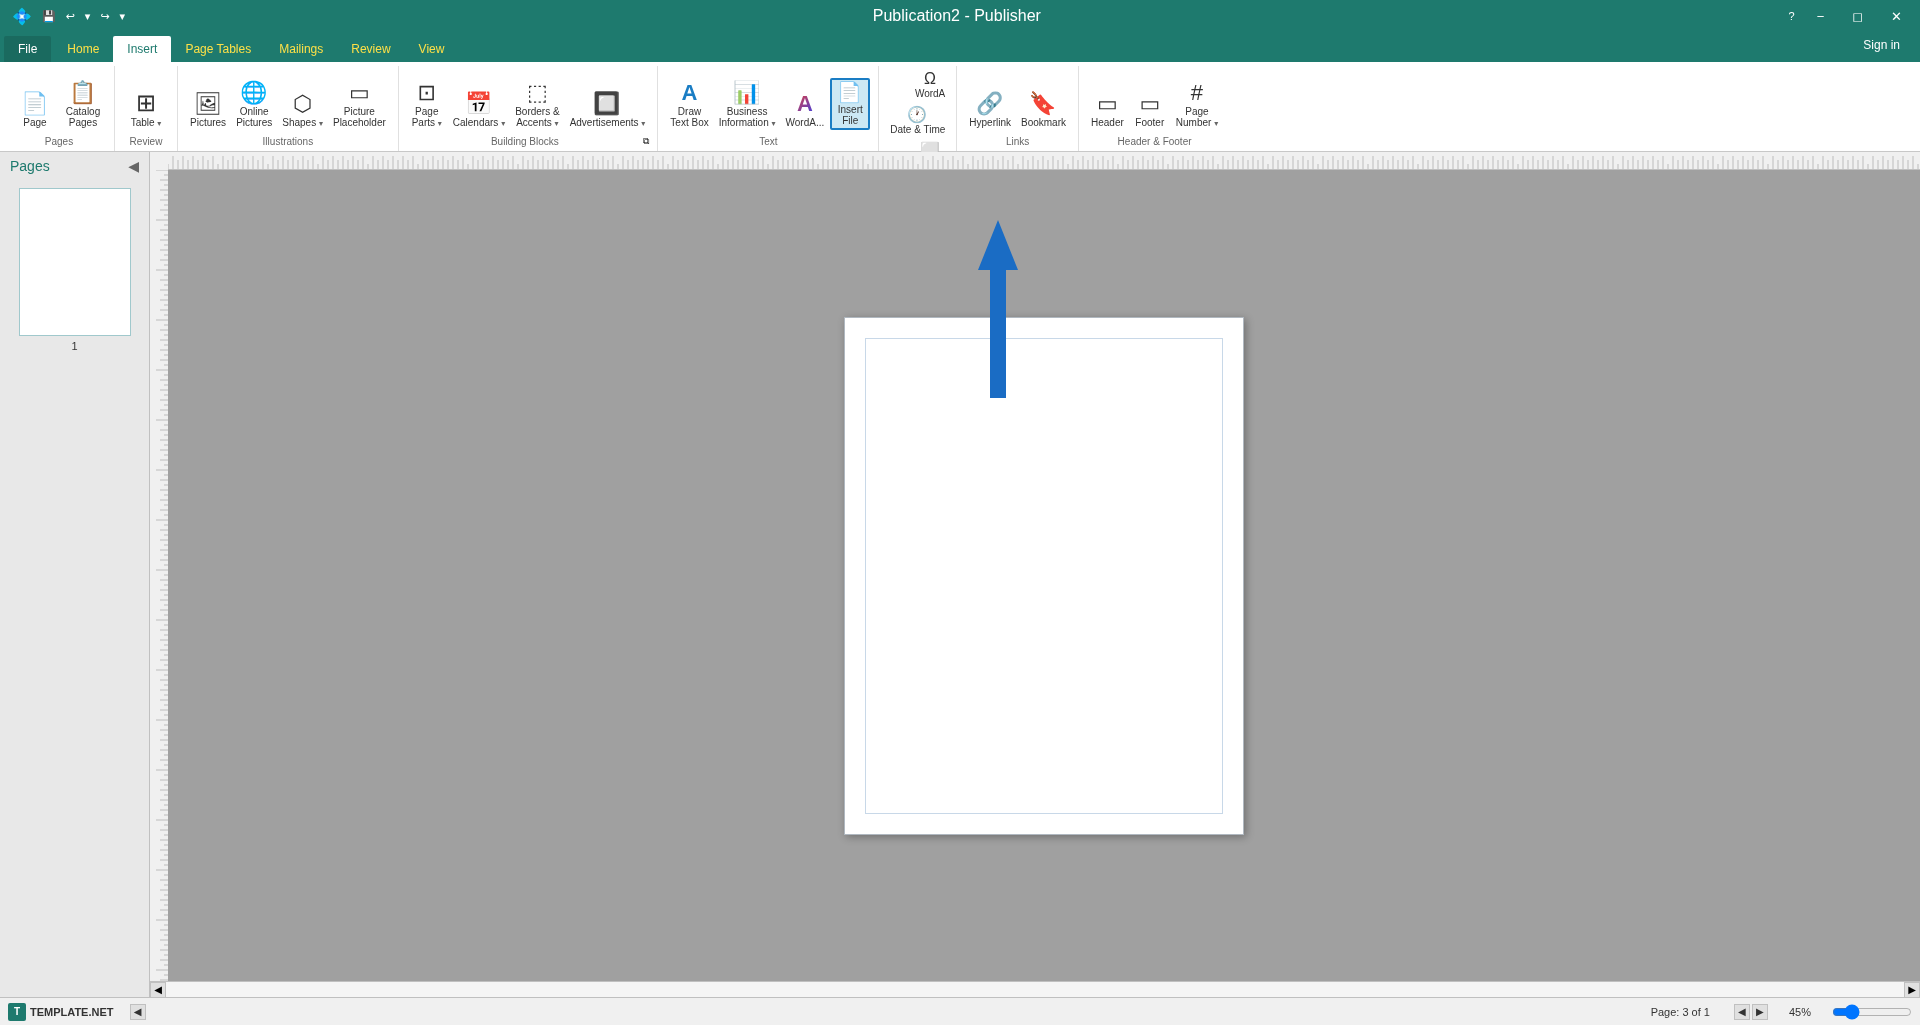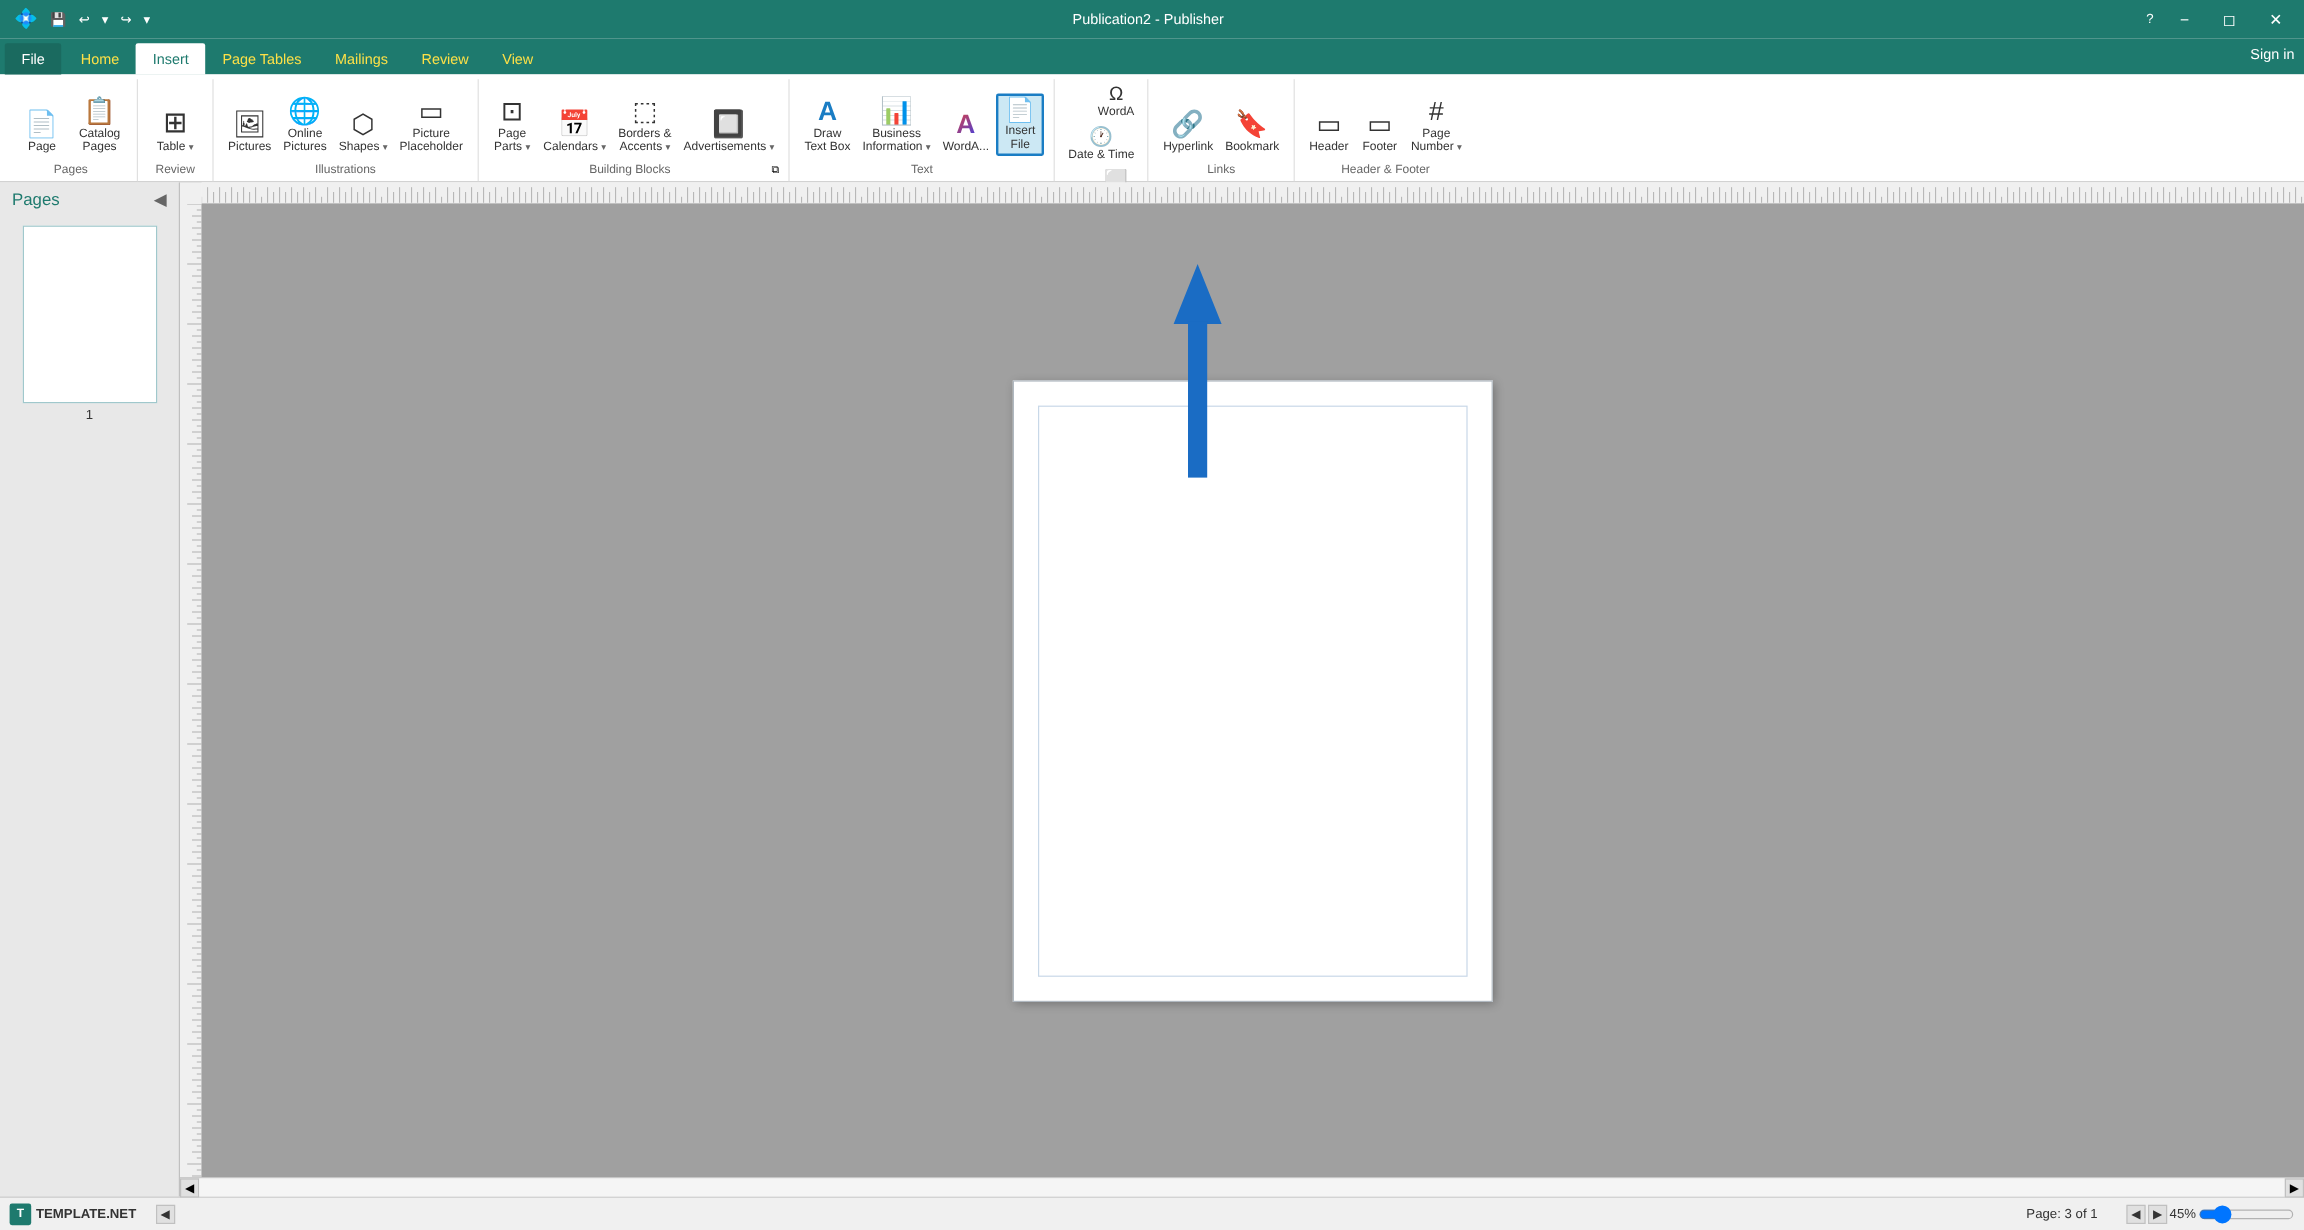--- a/index.html
+++ b/index.html
@@ -9,21 +9,21 @@
     #title-bar {
       height: 32px;
       background: #1e7a6e;
       display: flex;
       align-items: center;
       justify-content: space-between;
       padding: 0 8px;
       color: white;
     }
     #title-bar .left-controls { display: flex; align-items: center; gap: 4px; }
-    #title-bar .title { flex: 1; text-align: center; font-size: 12px; color: white; }
+    #title-bar .title { flex: 1; text-align: center; font-size: 16px; color: white; }
     #title-bar .right-controls { display: flex; align-items: center; gap: 8px; }
     .qat-btn { color: white; font-size: 11px; cursor: pointer; padding: 2px 4px; background: none; border: none; }
 
     
     #ribbon-tabs {
       height: 30px;
       background: #1e7a6e;
       display: flex;
       align-items: flex-end;
       padding-left: 4px;
@@ -38,21 +38,21 @@
     .ribbon-tab.active {
       background: white;
       color: #1e7a6e;
       font-weight: 500;
     }
     .ribbon-tab.file-tab {
       background: #1a6a5f;
       margin-right: 2px;
       color: white;
     }
-    .sign-in { margin-left: auto; margin-right: 8px; color: white; font-size: 12px; cursor: pointer; align-self: center; padding-bottom: 4px; }
+    .sign-in { margin-left: auto; margin-right: 20px; color: white; font-size: 12px; cursor: pointer; align-self: center; padding-bottom: 4px; }
 
     
     #ribbon {
       height: 90px;
       background: white;
       border-bottom: 1px solid #c8c8c8;
       display: flex;
       align-items: stretch;
       padding: 4px 4px 0 4px;
       gap: 0;
@@ -1039,16 +1039,16 @@
   <div class="logo-area">
     <div class="logo-icon">T</div>
     <span>TEMPLATE.NET</span>
   </div>
   <div class="scroll-btn">◀</div>
   <div style="flex:1;"></div>
   <span style="margin-right:8px;">Page: 3 of 1</span>
   <div style="display:flex;align-items:center;gap:2px;">
     <div class="scroll-btn">◀</div>
     <div class="scroll-btn">▶</div>
-    <span style="margin: 0 0;">45%</span>
+    <span style="margin: 0 19px;">45%</span>
     <input type="range" min="10" max="200" value="45" style="width: 80px;">
   </div>
 </div>
 
 </body></html>

